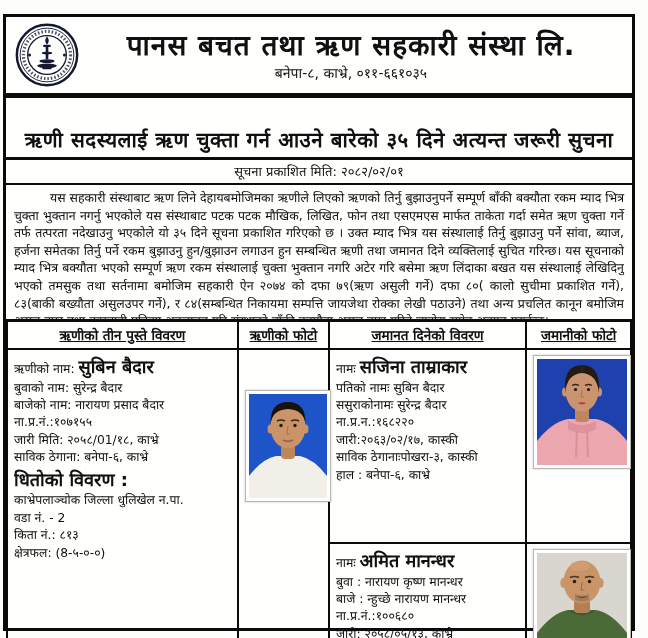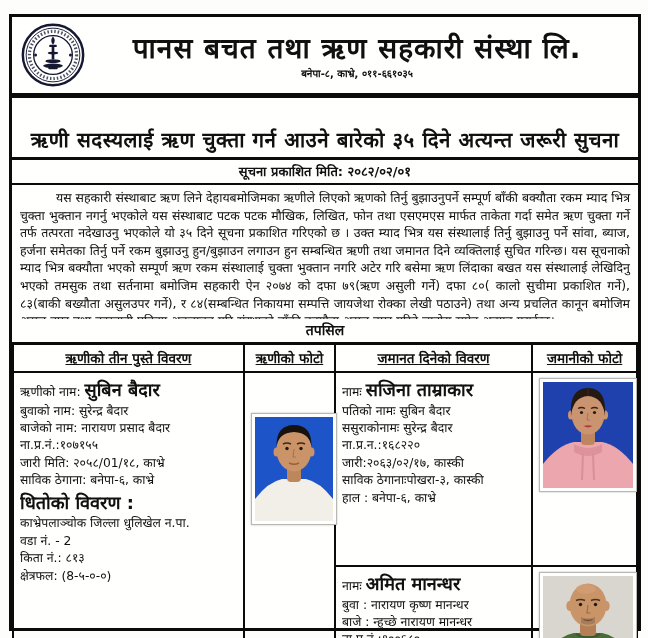--- a/index.html
+++ b/index.html
@@ -3,39 +3,39 @@
 <meta charset="utf-8">
 <style>
   html,body{margin:0;padding:0;}
   body{
     width:648px;height:638px;background:#fdfdfc;position:relative;
     font-family:"DejaVu Sans","Liberation Sans",sans-serif;color:#101010;
     overflow:hidden;
   }
   .top-strip{height:13px;}
   .doc{
-    position:absolute;left:9px;top:14px;width:626px;height:611px;
+    position:absolute;left:3px;top:14px;width:626px;height:611px;
     border:3px solid #0b0b0b;background:#fffffe;
   }
   
   .masthead{
     position:relative;height:76px;border-bottom:5px solid #0b0b0b;
     display:flex;flex-direction:column;justify-content:center;
   }
   .logo{position:absolute;left:8px;top:5px;width:66px;height:66px;}
   .masthead-text{padding-left:78px;padding-right:14px;text-align:center;}
   .org-name{font-size:28px;font-weight:700;line-height:1.25;letter-spacing:1px;}
-  .org-address{font-size:10px;font-weight:700;margin-top:0;}
+  .org-address{font-size:14px;font-weight:400;margin-top:0;}
   
   .headline{
     text-align:center;font-size:20.5px;font-weight:800;
     padding:3px 4px 4px;border-bottom:3px solid #0b0b0b;letter-spacing:.5px;margin-top:24px;
   }
   .dateline{
-    text-align:center;font-size:13px;font-weight:700;
+    text-align:center;font-size:13px;font-weight:400;
     padding:2px 0 3px;border-bottom:2px solid #0b0b0b;
   }
   .body-text{
     padding:4px 8px 2px;font-size:12.4px;line-height:1.42;
     text-align:justify;text-indent:36px;max-height:128px;overflow:hidden;
   }
   .tapasil{text-align:center;font-weight:800;font-size:14px;padding:1px 0 3px;}
   
   table.detail-table{
     width:100%;border-collapse:collapse;table-layout:fixed;
@@ -94,21 +94,20 @@
       <div class="org-address">बनेपा-८, काभ्रे, ०११-६६१०३५</div>
     </div>
   </div>
 
   <div class="headline">ऋणी सदस्यलाई ऋण चुक्ता गर्न आउने बारेको ३५ दिने अत्यन्त जरूरी सुचना</div>
 
   <div class="dateline">सूचना प्रकाशित मिति: २०८२/०२/०१</div>
 
   <div class="body-text">यस सहकारी संस्थाबाट ऋण लिने देहायबमोजिमका ऋणीले लिएको ऋणको तिर्नु बुझाउनुपर्ने सम्पूर्ण बाँकी बक्यौता रकम म्याद भित्र चुक्ता भुक्तान नगर्नु भएकोले यस संस्थाबाट पटक पटक मौखिक, लिखित, फोन तथा एसएमएस मार्फत ताकेता गर्दा समेत ऋण चुक्ता गर्ने तर्फ तत्परता नदेखाउनु भएकोले यो ३५ दिने सूचना प्रकाशित गरिएको छ । उक्त म्याद भित्र यस संस्थालाई तिर्नु बुझाउनु पर्ने सांवा, ब्याज, हर्जना समेतका तिर्नु पर्ने रकम बुझाउनु हुन/बुझाउन लगाउन हुन सम्बन्धित ऋणी तथा जमानत दिने व्यक्तिलाई सुचित गरिन्छ। यस सूचनाको म्याद भित्र बक्यौता भएको सम्पूर्ण ऋण रकम संस्थालाई चुक्ता भुक्तान नगरि अटेर गरि बसेमा ऋण लिंदाका बखत यस संस्थालाई लेखिदिनु भएको तमसुक तथा सर्तनामा बमोजिम सहकारी ऐन २०७४ को दफा ७९(ऋण असुली गर्ने) दफा ८०( कालो सुचीमा प्रकाशित गर्ने), ८३(बाकी बख्यौता असुलउपर गर्ने), र ८४(सम्बन्धित निकायमा सम्पत्ति जायजेथा रोक्का लेखी पठाउने) तथा अन्य प्रचलित कानून बमोजिम असुल उपर तथा कारबाही प्रक्रिया अवलम्बन गरि संस्थाको बाँकी बक्यौता असुल उपर गरिने व्यहोरा समेत अवगत गराईन्छ।</div>
 
-  <div class="tapasil">तपसिल</div>
 
   <table class="detail-table">
     <colgroup>
       <col style="width:37%">
         <col style="width:14.6%">
         <col style="width:31.6%">
         <col style="width:16.8%">
     </colgroup>
     <thead>
       <tr>

